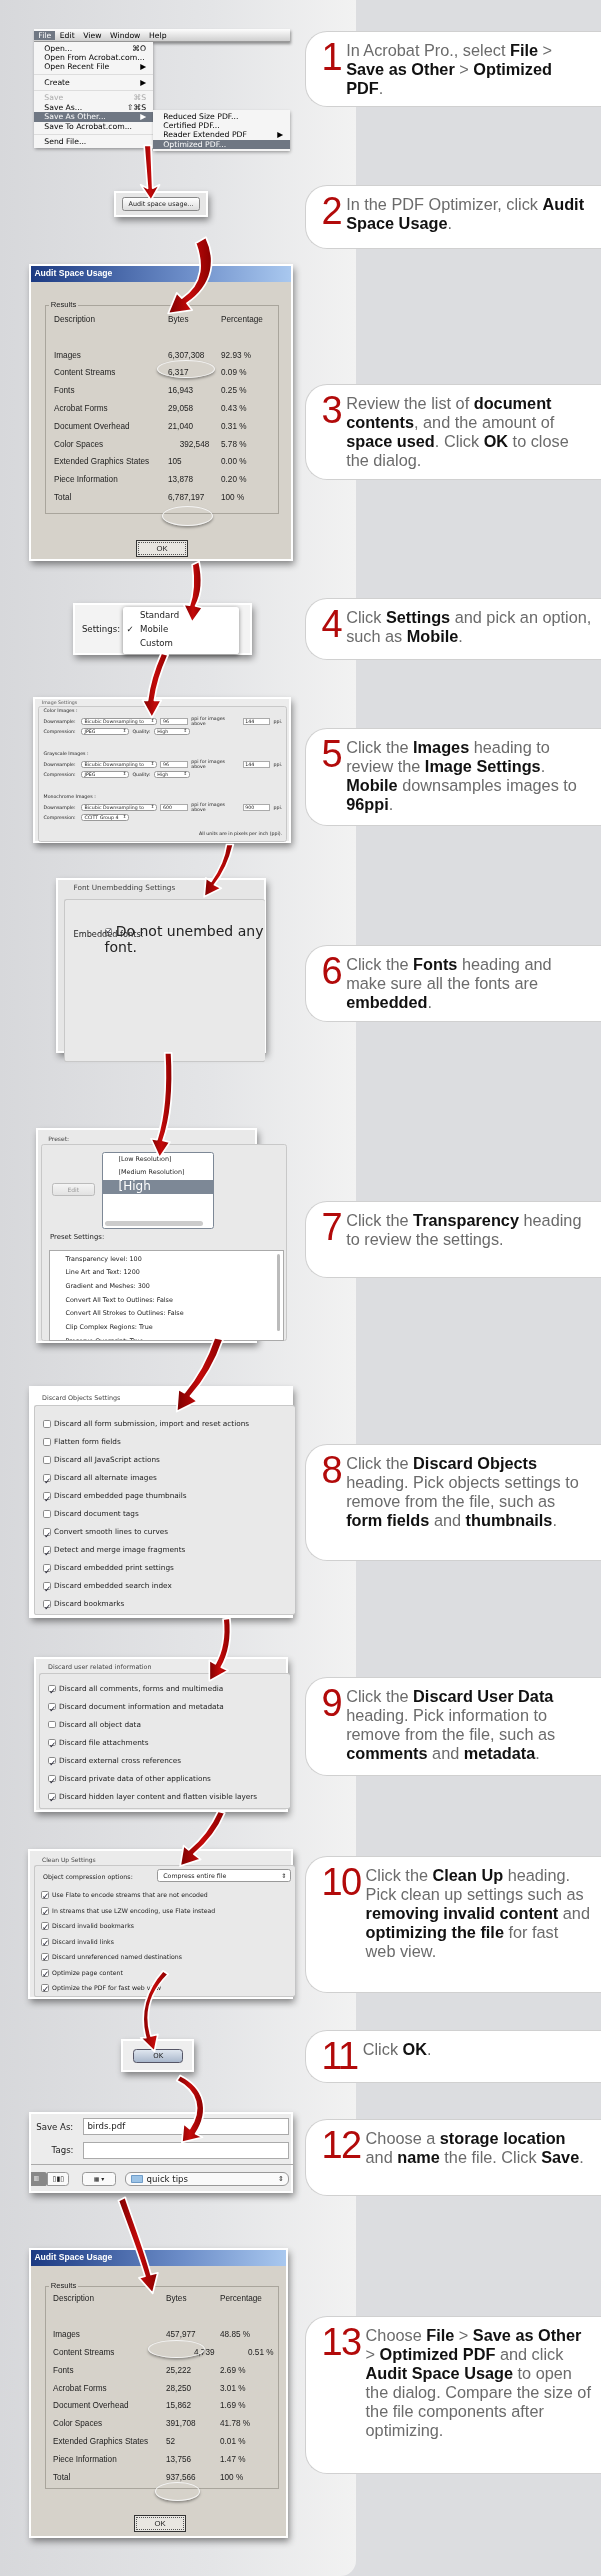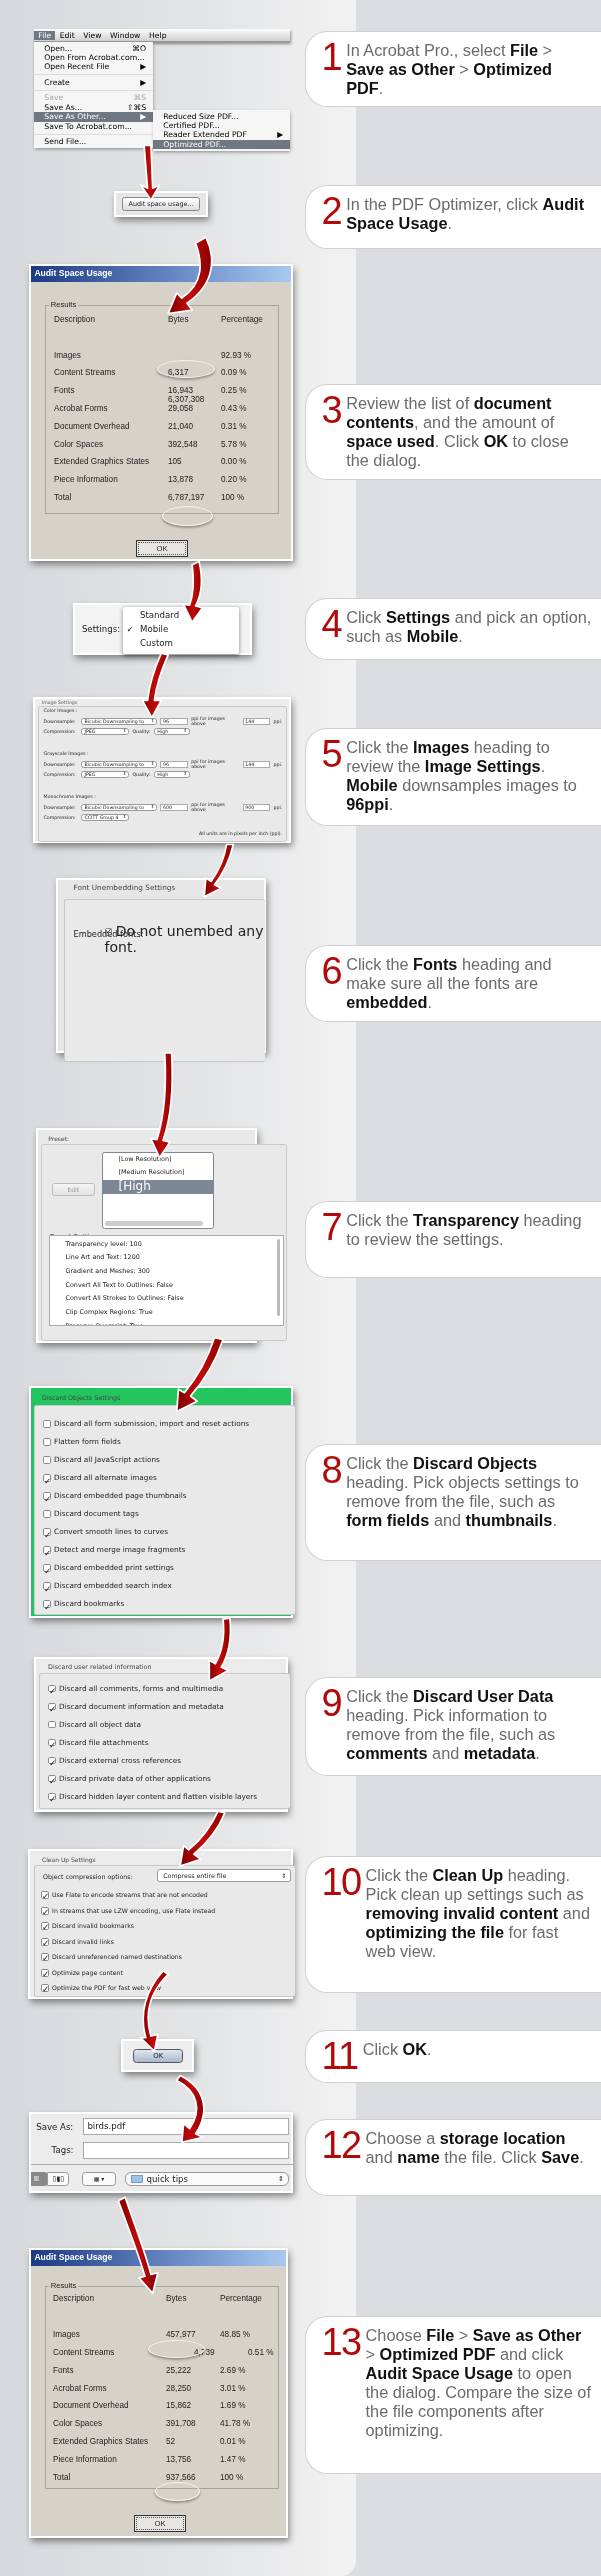--- a/index.html
+++ b/index.html
@@ -229,21 +229,21 @@
     <div class="results-box" style="left:13.7px;top:23px;width:234px;height:209px;"></div>
     <div class="res-legend" style="left:18px;top:18px;">Results</div>
     <div class="rows-before">
         <div class="res-row" style="left: 23px; top: 33px;">
           <span style="width: 114px;">Description</span>
           <span style="width: 53px;">Bytes</span>
           <span style="width: 52px;">Percentage</span>
         </div>
         <div class="res-row" style="left: 23px; top: 69px;">
           <span style="width: 114px;">Images</span>
-          <span style="width: 53px; margin-top: 44px;">6,307,308</span>
+          <span style="width: 53px;">6,307,308</span>
           <span style="width: 52px;">92.93 %</span>
         </div>
         <div class="res-row" style="left: 23px; top: 86px;">
           <span style="width: 114px;">Content Streams</span>
           <span style="width: 53px;">6,317</span>
           <span style="width: 52px;">0.09 %</span>
         </div>
         <div class="res-row" style="left: 23px; top: 104px;">
           <span style="width: 114px;">Fonts</span>
           <span style="width: 53px;">16,943</span>
@@ -254,21 +254,21 @@
           <span style="width: 53px;">29,058</span>
           <span style="width: 52px;">0.43 %</span>
         </div>
         <div class="res-row" style="left: 23px; top: 140px;">
           <span style="width: 114px;">Document Overhead</span>
           <span style="width: 53px;">21,040</span>
           <span style="width: 52px;">0.31 %</span>
         </div>
         <div class="res-row" style="left: 23px; top: 158px;">
           <span style="width: 114px;">Color Spaces</span>
-          <span style="width: 53px;">392,548</span>
+          <span style="width: 53px; text-align: center;">392,548</span>
           <span style="width: 52px;">5.78 %</span>
         </div>
         <div class="res-row" style="left: 23px; top: 175px;">
           <span style="width: 114px;">Extended Graphics States</span>
           <span style="width: 53px;">105</span>
           <span style="width: 52px;">0.00 %</span>
         </div>
         <div class="res-row" style="left: 23px; top: 193px;">
           <span style="width: 114px;">Piece Information</span>
           <span style="width: 53px;">13,878</span>
@@ -367,35 +367,35 @@
   <div class="abs" style="left:13.7px;top:53px;width:43px;height:13px;border:0.9px solid #bbb;border-radius:2.6px;background:linear-gradient(#f4f4f4,#e2e2e2);font-size:6px;color:#999;text-align:center;line-height:11px;">Edit</div>
   <div class="abs" style="left:64px;top:21.5px;width:112px;height:77px;background:#fff;border:1.7px solid #7d8896;border-radius:2.6px;">
     <div id="preset-list">
         <div style="font-size: 6.4px; height: 13.7px; line-height: 13.7px; padding-left: 15.5px;">[Low Resolution]</div>
         <div style="font-size: 6.4px; height: 13.7px; line-height: 13.7px; padding-left: 15.5px;">[Medium Resolution]</div>
         <div style="font-size: 12px; height: 13.7px; line-height: 13.7px; padding-left: 15.5px; background: rgb(125, 136, 150); color: rgb(255, 255, 255);">[High Resolution]</div>
       </div>
     <div style="position:absolute;left:1.7px;right:10.3px;bottom:1.7px;height:5.2px;background:#ccc;border-radius:2.6px;"></div>
   </div>
   <div class="abs" style="left:12px;top:103px;font-size:6.9px;">Preset Settings:</div>
-  <div class="abs" style="left:11px;top:105px;width:235px;height:91px;background:#fff;border:0.9px solid #aaa;overflow:hidden;">
+  <div class="abs" style="left:11px;top:120px;width:235px;height:91px;background:#fff;border:0.9px solid #aaa;overflow:hidden;">
     <div id="preset-settings" style="padding-left:15.5px;padding-top:1.7px;">
         <div style="font-size: 6.4px; height: 13.7px; line-height: 13.7px;">Transparency level: 100</div>
         <div style="font-size: 6.4px; height: 13.7px; line-height: 13.7px;">Line Art and Text: 1200</div>
         <div style="font-size: 6.4px; height: 13.7px; line-height: 13.7px;">Gradient and Meshes: 300</div>
         <div style="font-size: 6.4px; height: 13.7px; line-height: 13.7px;">Convert All Text to Outlines: False</div>
         <div style="font-size: 6.4px; height: 13.7px; line-height: 13.7px;">Convert All Strokes to Outlines: False</div>
         <div style="font-size: 6.4px; height: 13.7px; line-height: 13.7px;">Clip Complex Regions: True</div>
         <div style="font-size: 6.4px; height: 13.7px; line-height: 13.7px;">Preserve Overprint: True</div>
       </div>
     <div style="position:absolute;right:2.6px;top:3.4px;width:3.4px;height:77px;background:#bbb;border-radius:1.7px;"></div>
   </div>
 </div>
 
-<div class="shot mac" style="left:29px;top:1386px;width:264px;height:232px;background:#22c55e;">
+<div class="shot mac" style="left:29px;top:1386px;width:264px;height:232px;background:#ffffff;">
   <div class="abs" style="left:11px;top:6px;font-size:6.4px;color:#444;">Discard Objects Settings</div>
   <div class="abs group" style="left:3.4px;top:17px;width:261px;height:210px;border-right:none;"></div>
   <div id="discard-obj" class="abs" style="left:12px;top:27px;">
       <div class="opt"><span class="cb"></span><span>Discard all form submission, import and reset actions</span></div>
       <div class="opt"><span class="cb"></span><span>Flatten form fields</span></div>
       <div class="opt"><span class="cb"></span><span>Discard all JavaScript actions</span></div>
       <div class="opt"><span class="cb on"></span><span>Discard all alternate images</span></div>
       <div class="opt"><span class="cb on"></span><span>Discard embedded page thumbnails</span></div>
       <div class="opt"><span class="cb"></span><span>Discard document tags</span></div>
       <div class="opt"><span class="cb on"></span><span>Convert smooth lines to curves</span></div>

